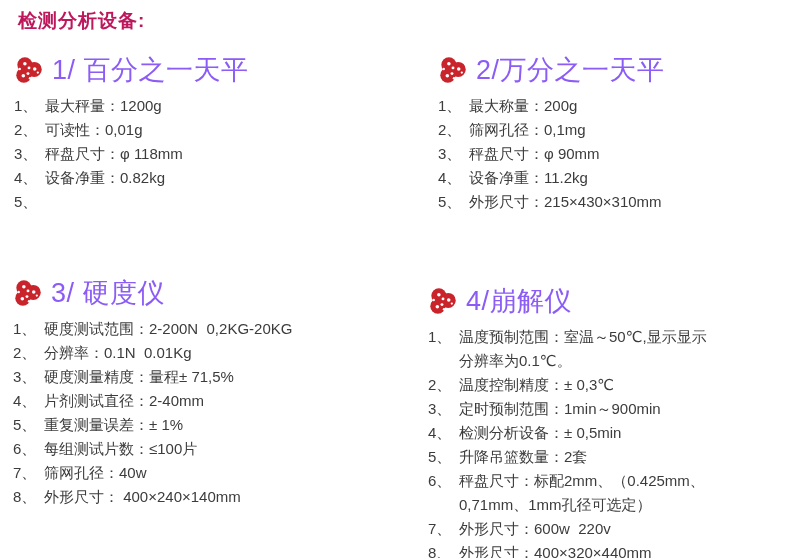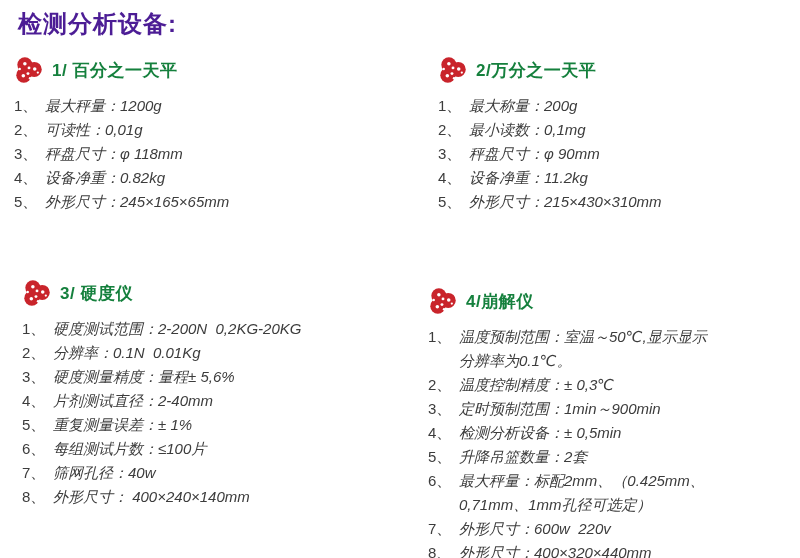--- a/index.html
+++ b/index.html
@@ -6,41 +6,41 @@
   html,body { background:#ffffff; }
   body {
     width:800px; height:558px;
     font-family:"Liberation Sans","DejaVu Sans",sans-serif;
     position:relative; overflow:hidden;
   }
   .page { position:relative; width:800px; height:558px; background:#ffffff; }
 
   .doc-title {
     position:absolute; left:18px; top:8px;
-    font-size:24px; font-weight:700; color:#4c1d95;
+    font-size:19px; font-weight:700; color:#be185d;
     letter-spacing:1px;
   }
 
   .section { position:absolute; }
   #s1 { left:14px;  top:55px;  width:400px; }
   #s2 { left:438px; top:55px;  width:364px; }
-  #s3 { left:22px;  top:278px; width:400px; }
+  #s3 { left:13px;  top:278px; width:400px; }
   #s4 { left:428px; top:278px; width:364px;margin-top:8px; }
 
   .sec-header { display:flex; align-items:center; gap:9px; height:30px; }
   .sec-header .ticon { width:29px; height:29px; flex:0 0 auto; }
   .sec-title {
-    font-size:17px; font-weight:700; color:#15803d; letter-spacing:0.5px;
+    font-size:27px; font-weight:400; color:#8b5cf6; letter-spacing:0.5px;
     white-space:pre;
   }
 
   .items { margin-top:9px; }
   .item { display:flex; font-size:15px; line-height:24px; color:#3c3c3c; }
   .item .num { flex:0 0 31px; }
-  .item .txt { white-space:pre-wrap;font-style:italic; }
+  .item .txt { white-space:pre-wrap; }
 </style>
 </head>
 <body>
 
 <div class="page">
 
   <div class="doc-title">检测分析设备:</div>
 
   <div class="section" id="s1">
     <div class="sec-header">
@@ -75,21 +75,20 @@
       <div class="item">
           <span class="num">3、</span>
           <span class="txt">秤盘尺寸：φ 118mm</span>
         </div>
       <div class="item">
           <span class="num">4、</span>
           <span class="txt">设备净重：0.82kg</span>
         </div>
       <div class="item">
           <span class="num">5、</span>
-          <span class="txt">外形尺寸：245×165×65mm</span>
         </div>
     </div>
   </div>
 
   <div class="section" id="s2">
     <div class="sec-header">
       <svg class="ticon" viewBox="0 0 28 28">
         <g fill="#c9242b">
           <circle cx="10.5" cy="8.5" r="7.3"></circle>
           <circle cx="19.5" cy="13" r="7.3"></circle>
@@ -108,21 +107,21 @@
       </svg>
       <span class="sec-title">2/万分之一天平</span>
     </div>
     <div class="items">
       <div class="item">
           <span class="num">1、</span>
           <span class="txt">最大称量：200g</span>
         </div>
       <div class="item">
           <span class="num">2、</span>
-          <span class="txt">最小读数：0,1mg</span>
+          <span class="txt">筛网孔径：0,1mg</span>
         </div>
       <div class="item">
           <span class="num">3、</span>
           <span class="txt">秤盘尺寸：φ 90mm</span>
         </div>
       <div class="item">
           <span class="num">4、</span>
           <span class="txt">设备净重：11.2kg</span>
         </div>
       <div class="item">
@@ -157,21 +156,21 @@
       <div class="item">
           <span class="num">1、</span>
           <span class="txt">硬度测试范围：2-200N  0,2KG-20KG</span>
         </div>
       <div class="item">
           <span class="num">2、</span>
           <span class="txt">分辨率：0.1N  0.01Kg</span>
         </div>
       <div class="item">
           <span class="num">3、</span>
-          <span class="txt">硬度测量精度：量程± 5,6%</span>
+          <span class="txt">硬度测量精度：量程± 71,5%</span>
         </div>
       <div class="item">
           <span class="num">4、</span>
           <span class="txt">片剂测试直径：2-40mm</span>
         </div>
       <div class="item">
           <span class="num">5、</span>
           <span class="txt">重复测量误差：± 1%</span>
         </div>
       <div class="item">
@@ -227,21 +226,21 @@
       <div class="item">
           <span class="num">4、</span>
           <span class="txt">检测分析设备：± 0,5min</span>
         </div>
       <div class="item">
           <span class="num">5、</span>
           <span class="txt">升降吊篮数量：2套</span>
         </div>
       <div class="item">
           <span class="num">6、</span>
-          <span class="txt">最大秤量：标配2mm、（0.425mm、
+          <span class="txt">秤盘尺寸：标配2mm、（0.425mm、
 0,71mm、1mm孔径可选定）</span>
         </div>
       <div class="item">
           <span class="num">7、</span>
           <span class="txt">外形尺寸：600w  220v</span>
         </div>
       <div class="item">
           <span class="num">8、</span>
           <span class="txt">外形尺寸：400×320×440mm</span>
         </div>

